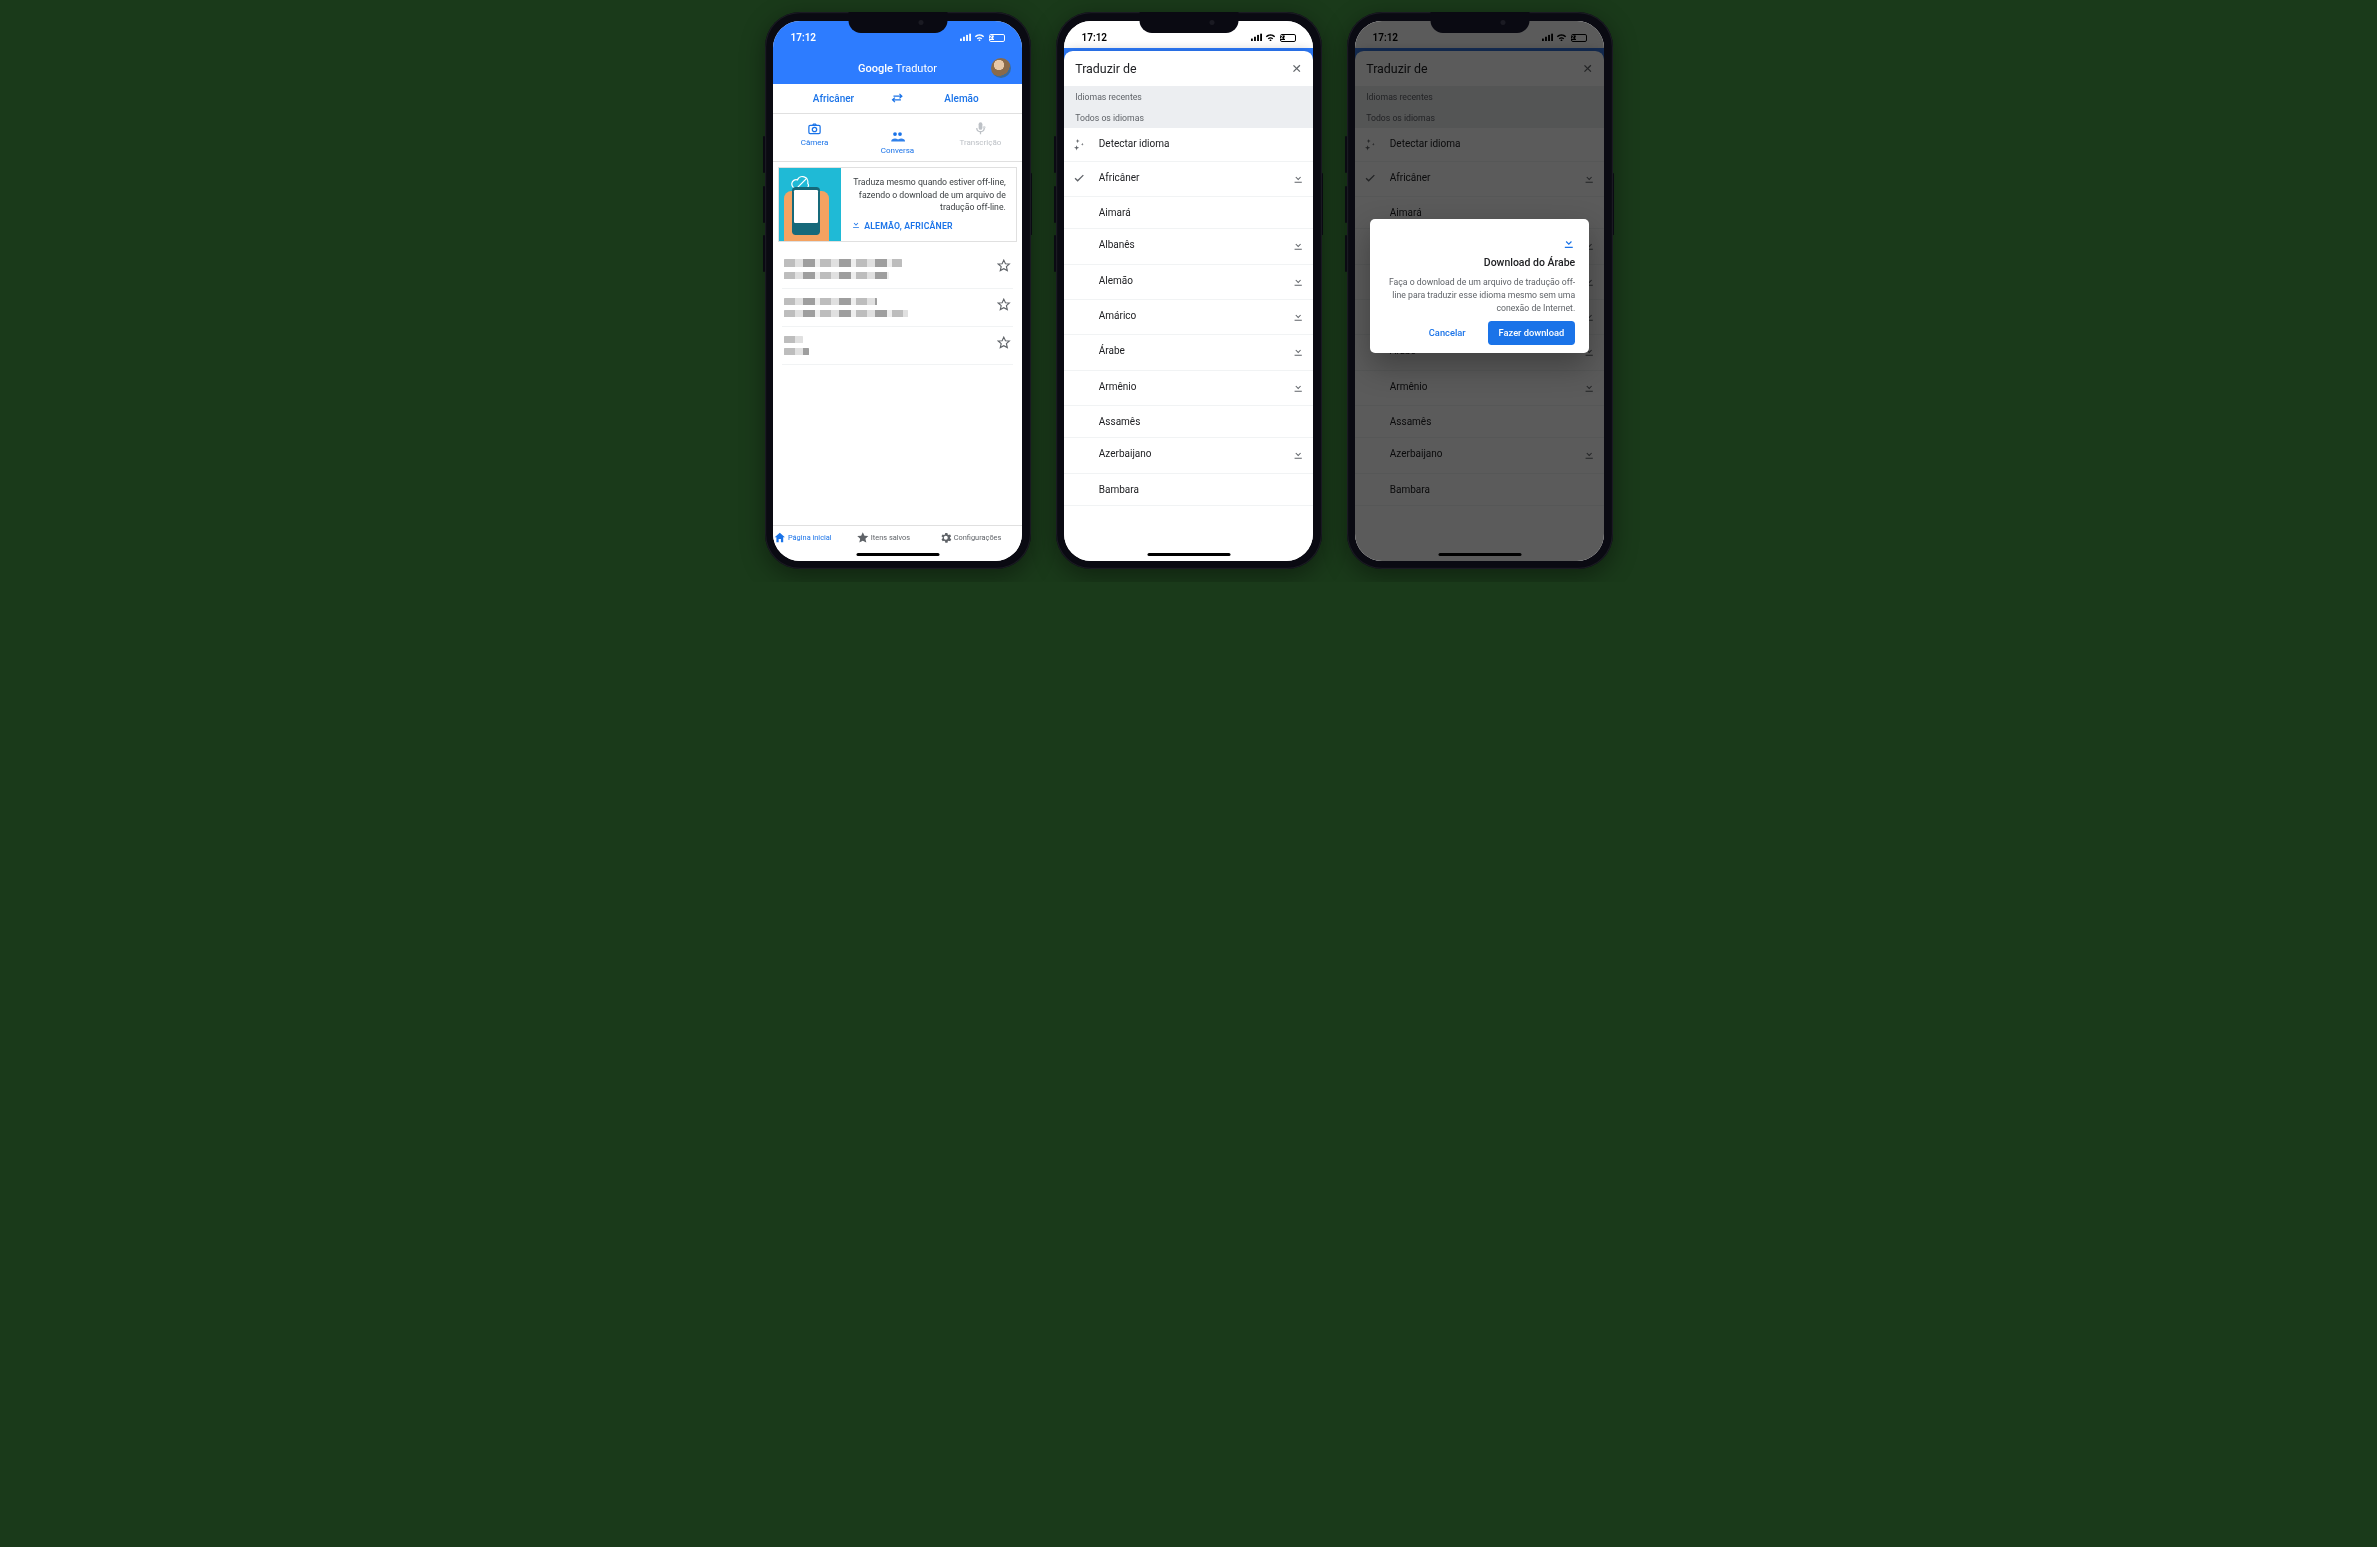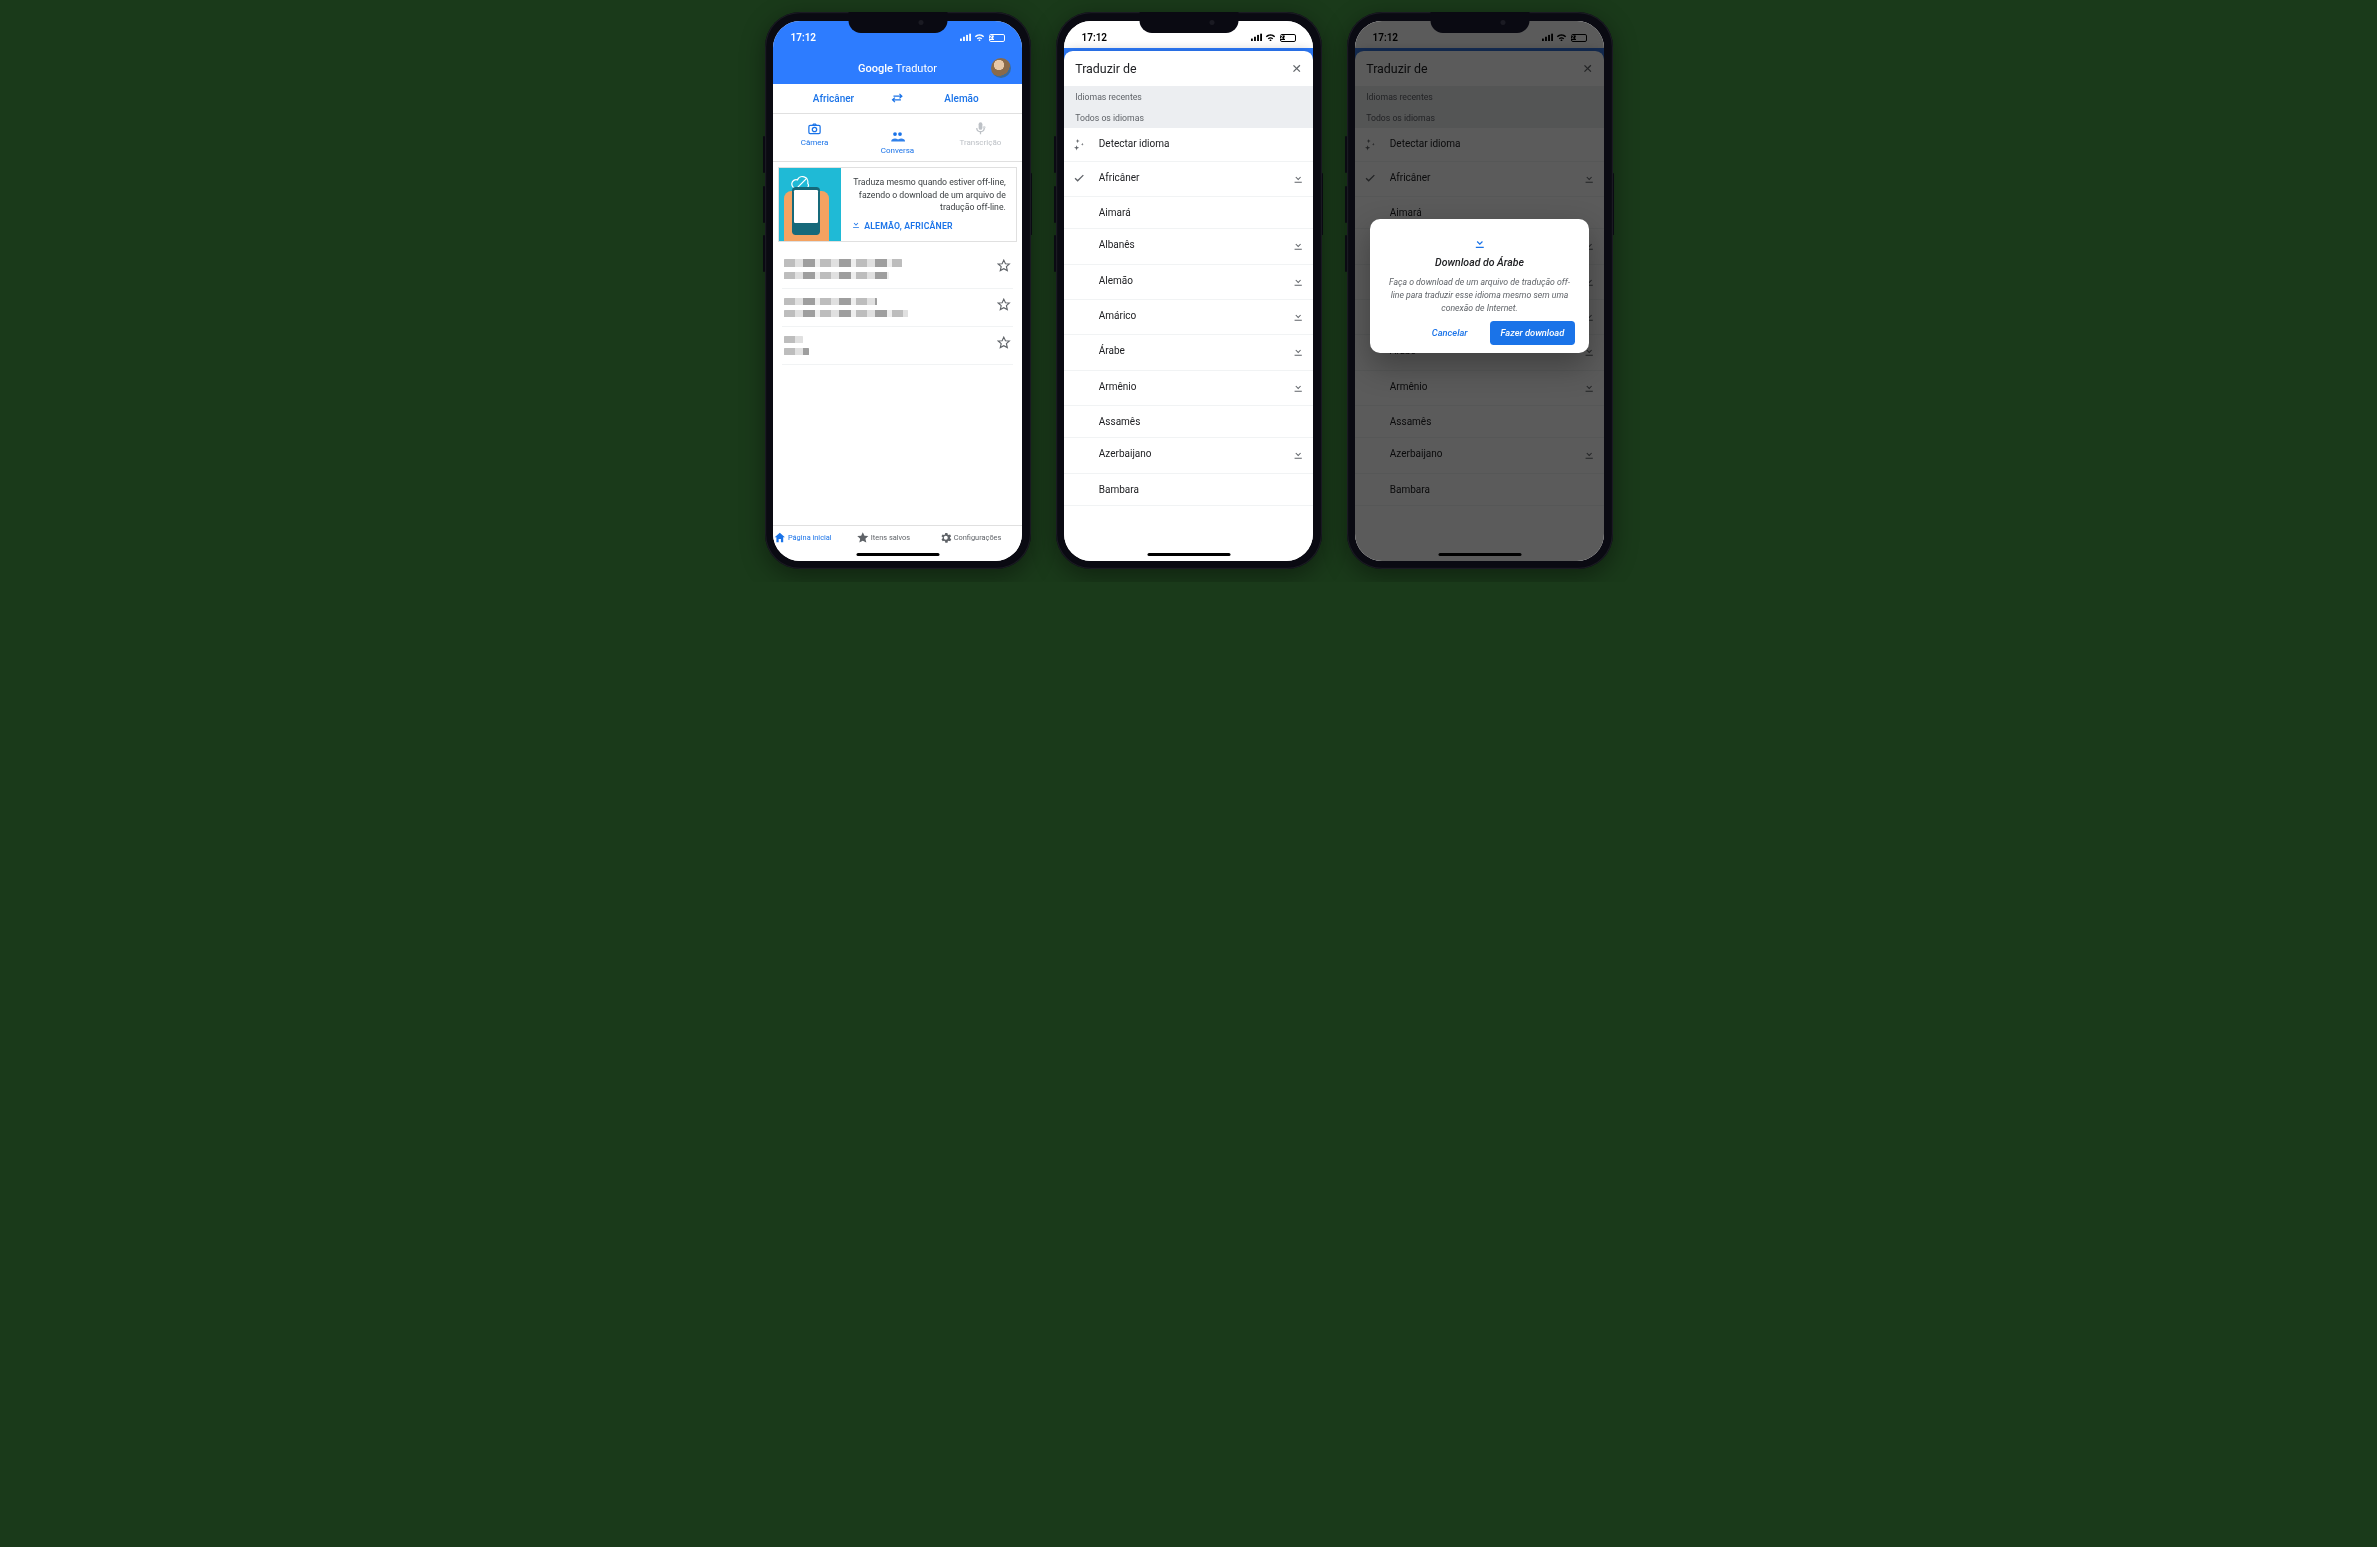--- a/index.html
+++ b/index.html
@@ -206,25 +206,24 @@
     gap:13px;
   }
   .lang-row .lead{ width:13.6px; display:flex; align-items:center; justify-content:center; color:#5f6368;}
   .lang-row .name{ flex:1; }
   .lang-row .dl{ color:#5f6368; }
   .dim{
     position:absolute; inset:0; background:var(--dim-overlay);
   }
   .dialog{
     position:absolute; left:15px; right:15px; top:198px;
-    background:white; border-radius:10px;
+    background:white; border-radius:5px;
     padding:17.3px 13.6px 8.7px;
     box-shadow:0 12.4px 31px rgba(0,0,0,.3);
-    text-align:center;
-    font-style:italic;
+    text-align:right;
   }
   .dialog .dicon{ color:var(--blue); margin-bottom:3.7px;}
   .dialog .dtitle{ font-size:10.5px; font-weight:500; color:#202124; margin-bottom:7.4px;}
   .dialog .dbody{ font-size:8.7px; color:#5f6368; line-height:1.5; margin-bottom:6px; white-space:pre-line;}
   .dialog .dbtns{ display:flex; justify-content:flex-end; align-items:center; gap:22px;}
   .dialog .cancel{ color:var(--blue); font-size:9.3px; font-weight:500;}
   .dialog .confirm{ background:var(--blue); color:white; font-size:9.3px; font-weight:500; padding:6.2px 11px; border-radius:3.7px;}
 
   .p3 .sheet, .p3 .status-bar.white { filter:none; }
   .p3 .dimmable { filter: brightness(.65) saturate(.85); }

